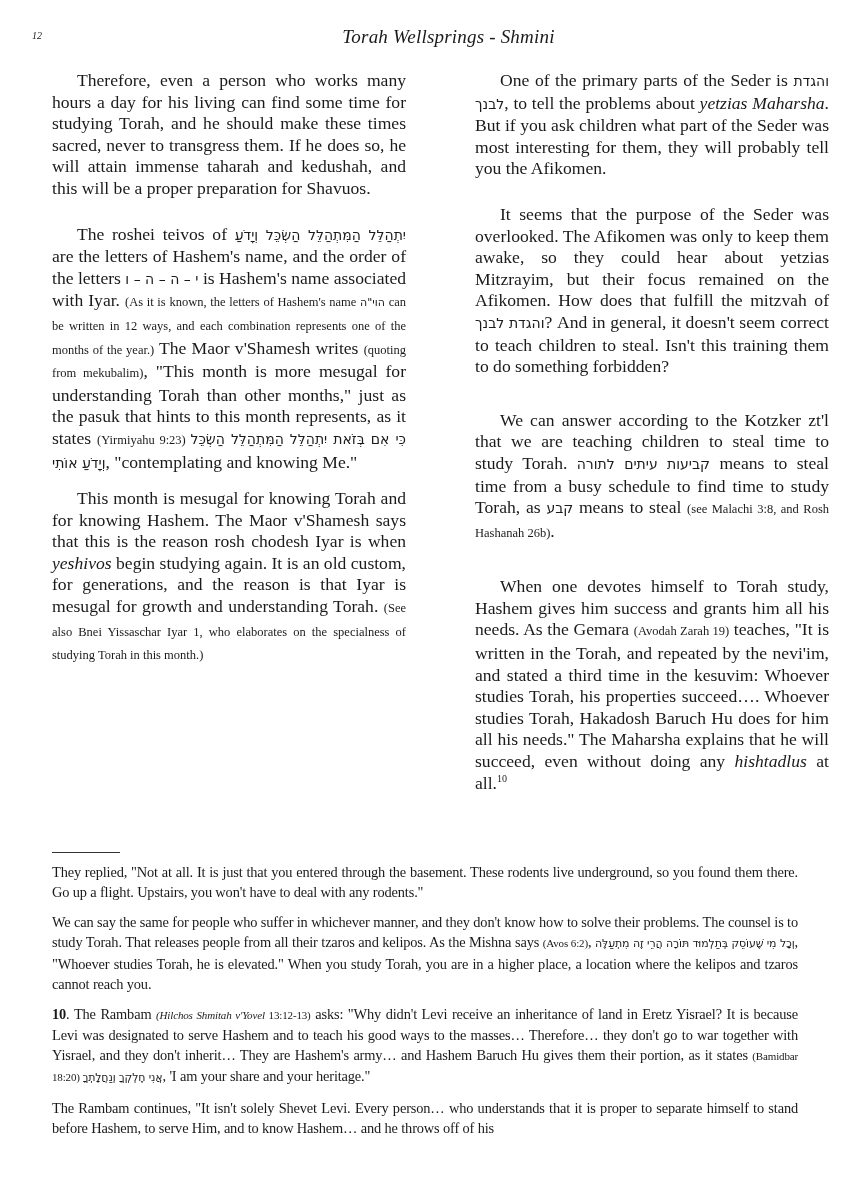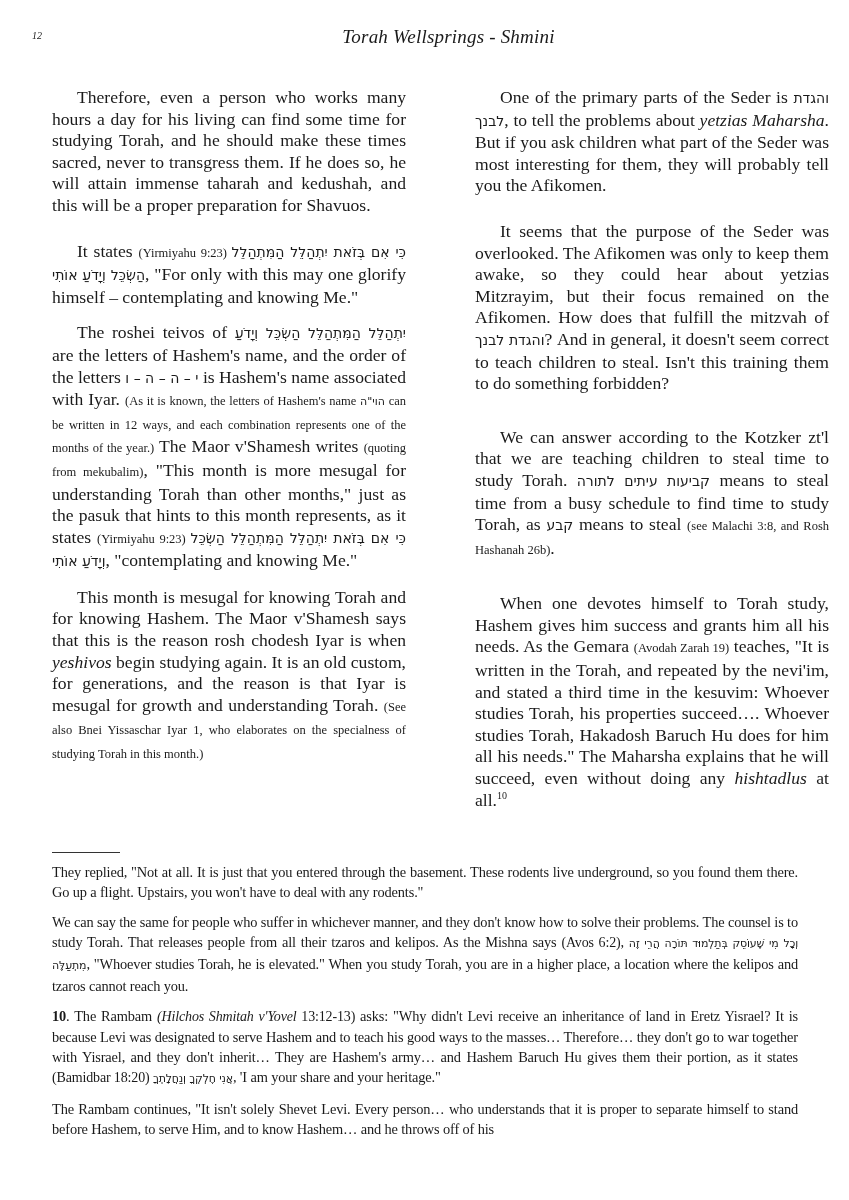--- a/index.html
+++ b/index.html
@@ -22,21 +22,21 @@
       position: absolute; top: 70px; left: 52px; width: 777px;
       display: flex; justify-content: space-between;
     }
     .col { width: 354px; }
     .col p {
       margin: 0 0 14px 0;
       font-size: 17.6px; line-height: 21.6px;
       text-align: justify; text-indent: 25px;
       hyphens: none;
     }
-    .col p.gap-lg { margin-bottom: 24px; margin-top: 17px; }
+    .col p.gap-lg { margin-bottom: 24px; }
     .col p.gap-xl { margin-bottom: 32px; }
     .small { font-size: 12.5px; }
     .heb { font-family: "DejaVu Sans", sans-serif; font-size: 14px; direction: rtl; unicode-bidi: isolate; }
     .heb-sm { font-family: "DejaVu Sans", sans-serif; font-size: 11px; direction: rtl; unicode-bidi: isolate; }
     .it { font-style: italic; }
     sup { font-size: 10px; line-height: 0; }
 
     .fn-rule {
       position: absolute; left: 52px; top: 852px; width: 68px; height: 0;
       border-top: 1.3px solid #333;
@@ -45,35 +45,34 @@
       position: absolute; top: 862px; left: 52px; width: 746px;
     }
     .footnotes p {
       margin: 0 0 10px 0;
       font-size: 14.4px; line-height: 20px;
       text-align: justify;
       font-family: "Liberation Serif", serif;
       letter-spacing: -0.15px;
     }
     .fn-num { font-weight: bold; }
-    .fn-small { font-size: 14px; }
+    .fn-small { font-size: 11px; }
   </style>
 </head>
 <body>
 
 <header class="running-head">
   <span class="page-number">12</span>
   <span class="book-title">Torah Wellsprings - Shmini</span>
 </header>
 
 <main class="columns">
   <section class="col">
     <p class="gap-lg">Therefore, even a person who works many hours a day for his living can find some time for studying Torah, and he should make these times sacred, never to transgress them. If he does so, he will attain immense taharah and kedushah, and this will be a proper preparation for Shavuos.</p>
 
-    <p><span>It states </span><span class="small">(Yirmiyahu 9:23) </span><span class="heb">כִּי אִם בְּזֹאת יִתְהַלֵּל הַמִּתְהַלֵּל הַשְׂכֵּל וְיָדֹעַ אוֹתִי</span><span>, "For only with this may one glorify himself – contemplating and knowing Me."</span></p>
 
     <p><span>The roshei teivos of </span><span class="heb">יִתְהַלֵּל הַמִּתְהַלֵּל הַשְׂכֵּל וְיָדֹעַ</span><span> are the letters of Hashem's name, and the order of the letters </span><span class="heb">י – ה – ה – ו</span><span> is Hashem's name associated with Iyar. </span><span class="small">(As it is known, the letters of Hashem's name </span><span class="heb-sm">הוי"ה</span><span class="small"> can be written in 12 ways, and each combination represents one of the months of the year.)</span><span> The Maor v'Shamesh writes </span><span class="small">(quoting from mekubalim)</span><span>, "This month is more mesugal for understanding Torah than other months," just as the pasuk that hints to this month represents, as it states </span><span class="small">(Yirmiyahu 9:23) </span><span class="heb">כִּי אִם בְּזֹאת יִתְהַלֵּל הַמִּתְהַלֵּל הַשְׂכֵּל וְיָדֹעַ אוֹתִי</span><span>, "contemplating and knowing Me."</span></p>
 
     <p><span>This month is mesugal for knowing Torah and for knowing Hashem. The Maor v'Shamesh says that this is the reason rosh chodesh Iyar is when </span><span class="it">yeshivos</span><span> begin studying again. It is an old custom, for generations, and the reason is that Iyar is mesugal for growth and understanding Torah. </span><span class="small">(See also Bnei Yissaschar Iyar 1, who elaborates on the specialness of studying Torah in this month.)</span></p>
   </section>
 
   <section class="col">
     <p class="gap-lg"><span>One of the primary parts of the Seder is </span><span class="heb">והגדת לבנך</span><span>, to tell the problems about </span><span class="it">yetzias Maharsha</span><span>. But if you ask children what part of the Seder was most interesting for them, they will probably tell you the Afikomen.</span></p>
 
     <p class="gap-xl"><span>It seems that the purpose of the Seder was overlooked. The Afikomen was only to keep them awake, so they could hear about yetzias Mitzrayim, but their focus remained on the Afikomen. How does that fulfill the mitzvah of </span><span class="heb">והגדת לבנך</span><span>? And in general, it doesn't seem correct to teach children to steal. Isn't this training them to do something forbidden?</span></p>

